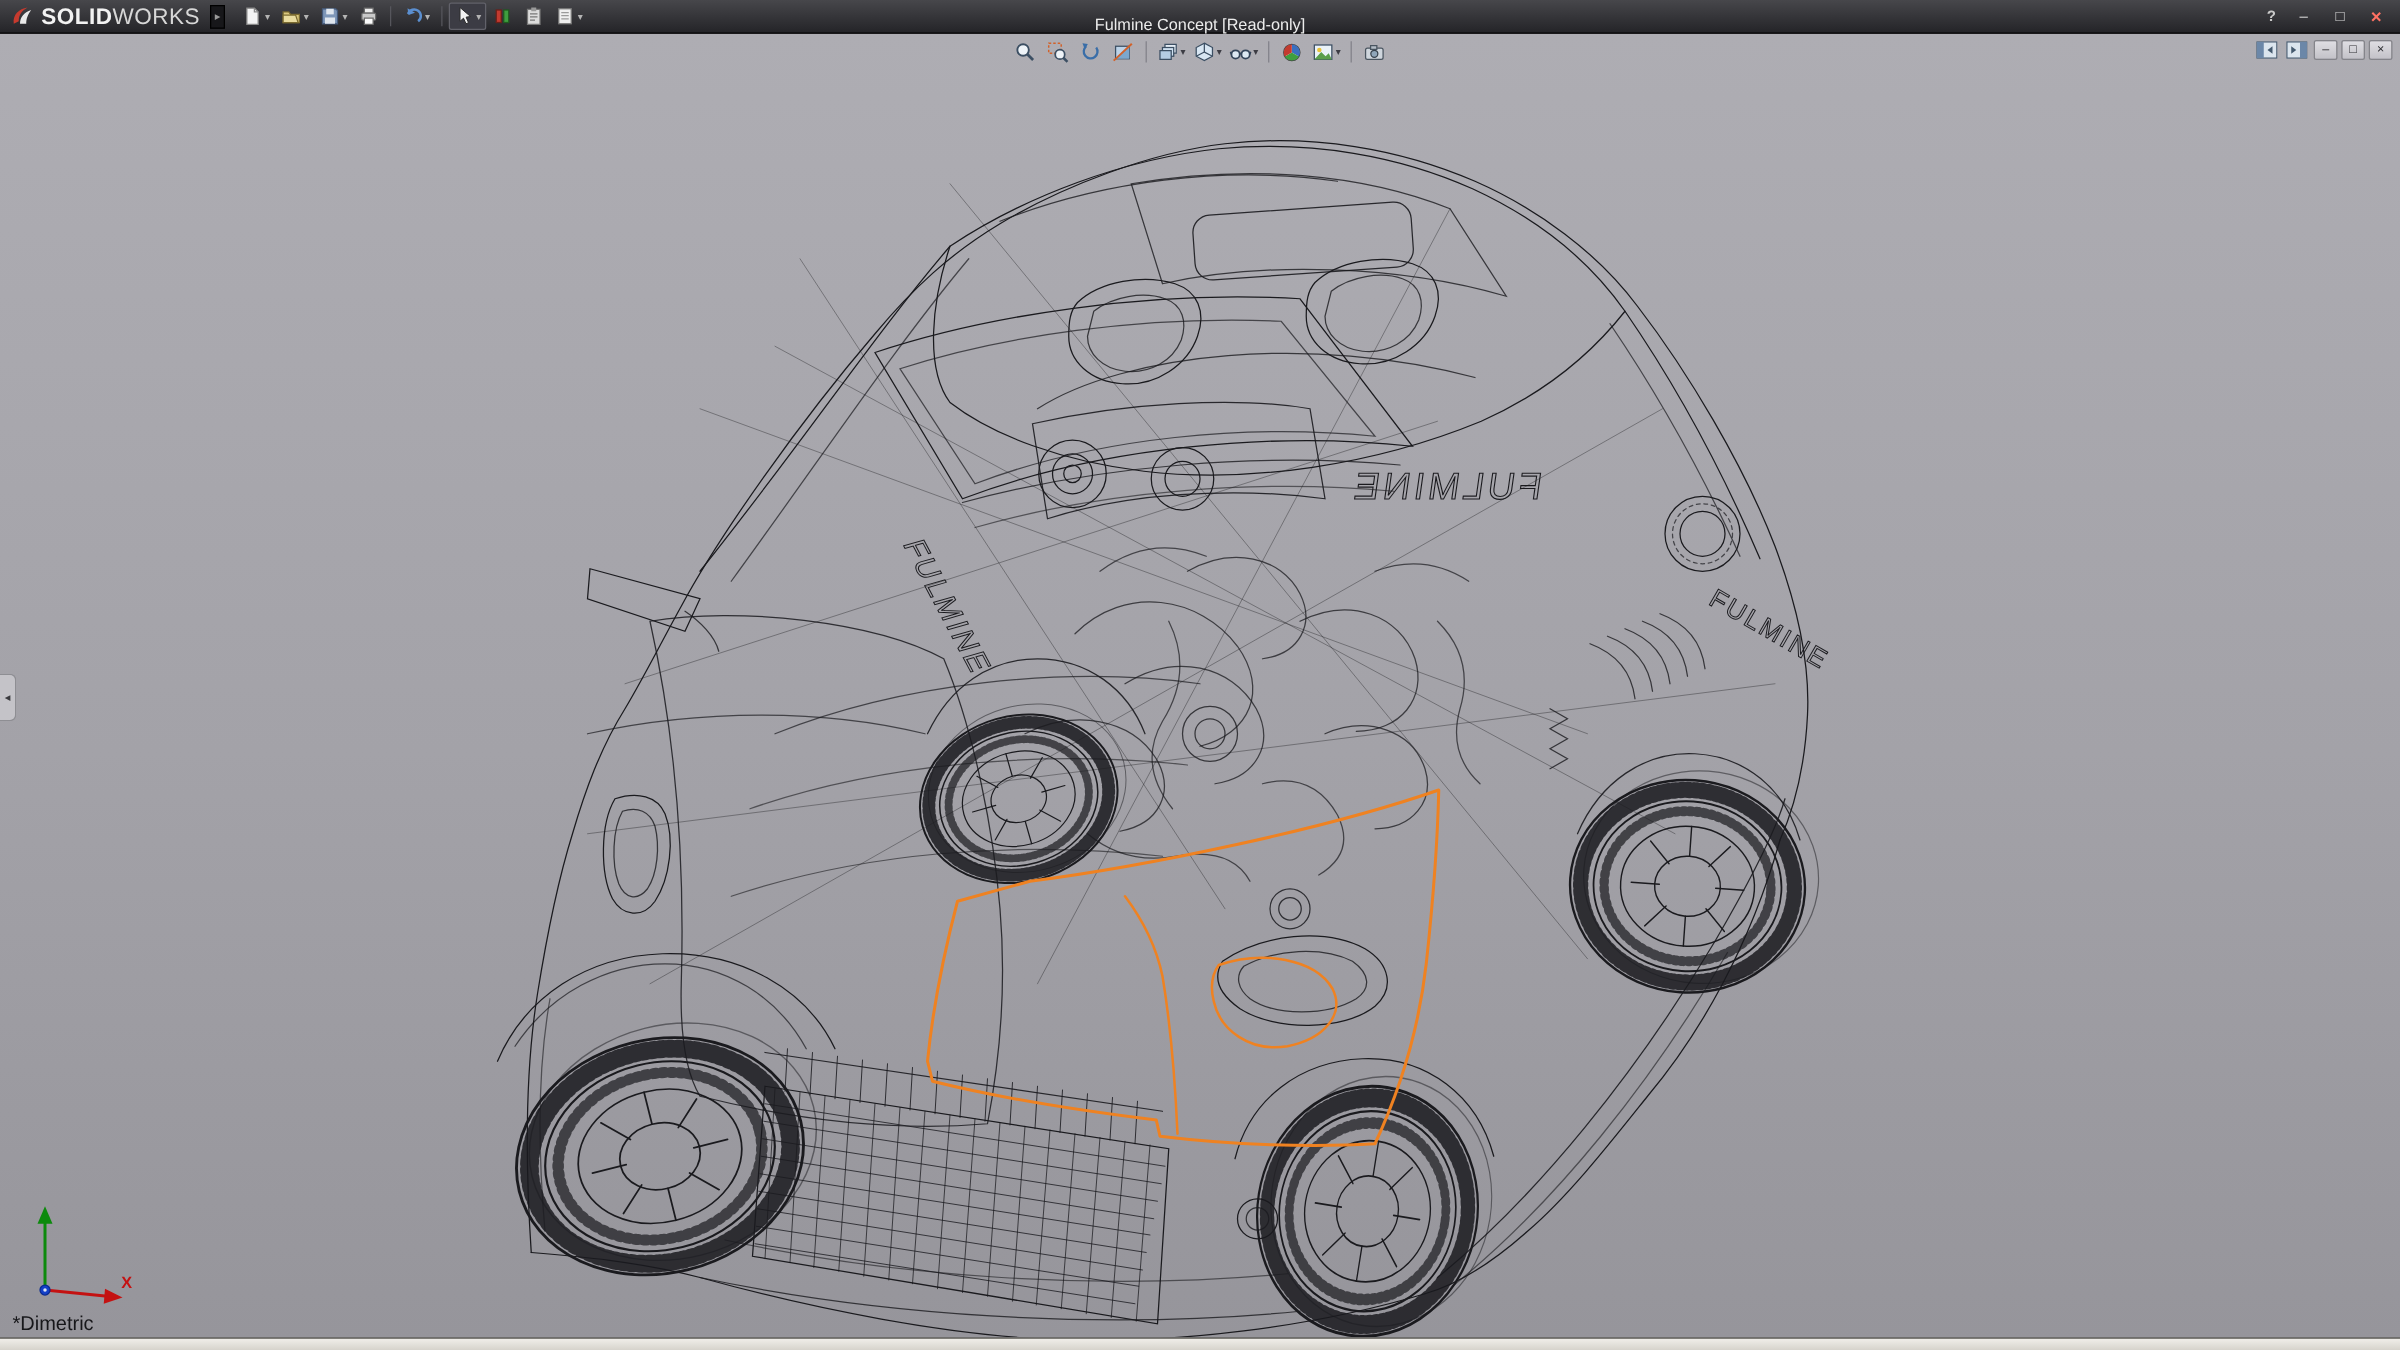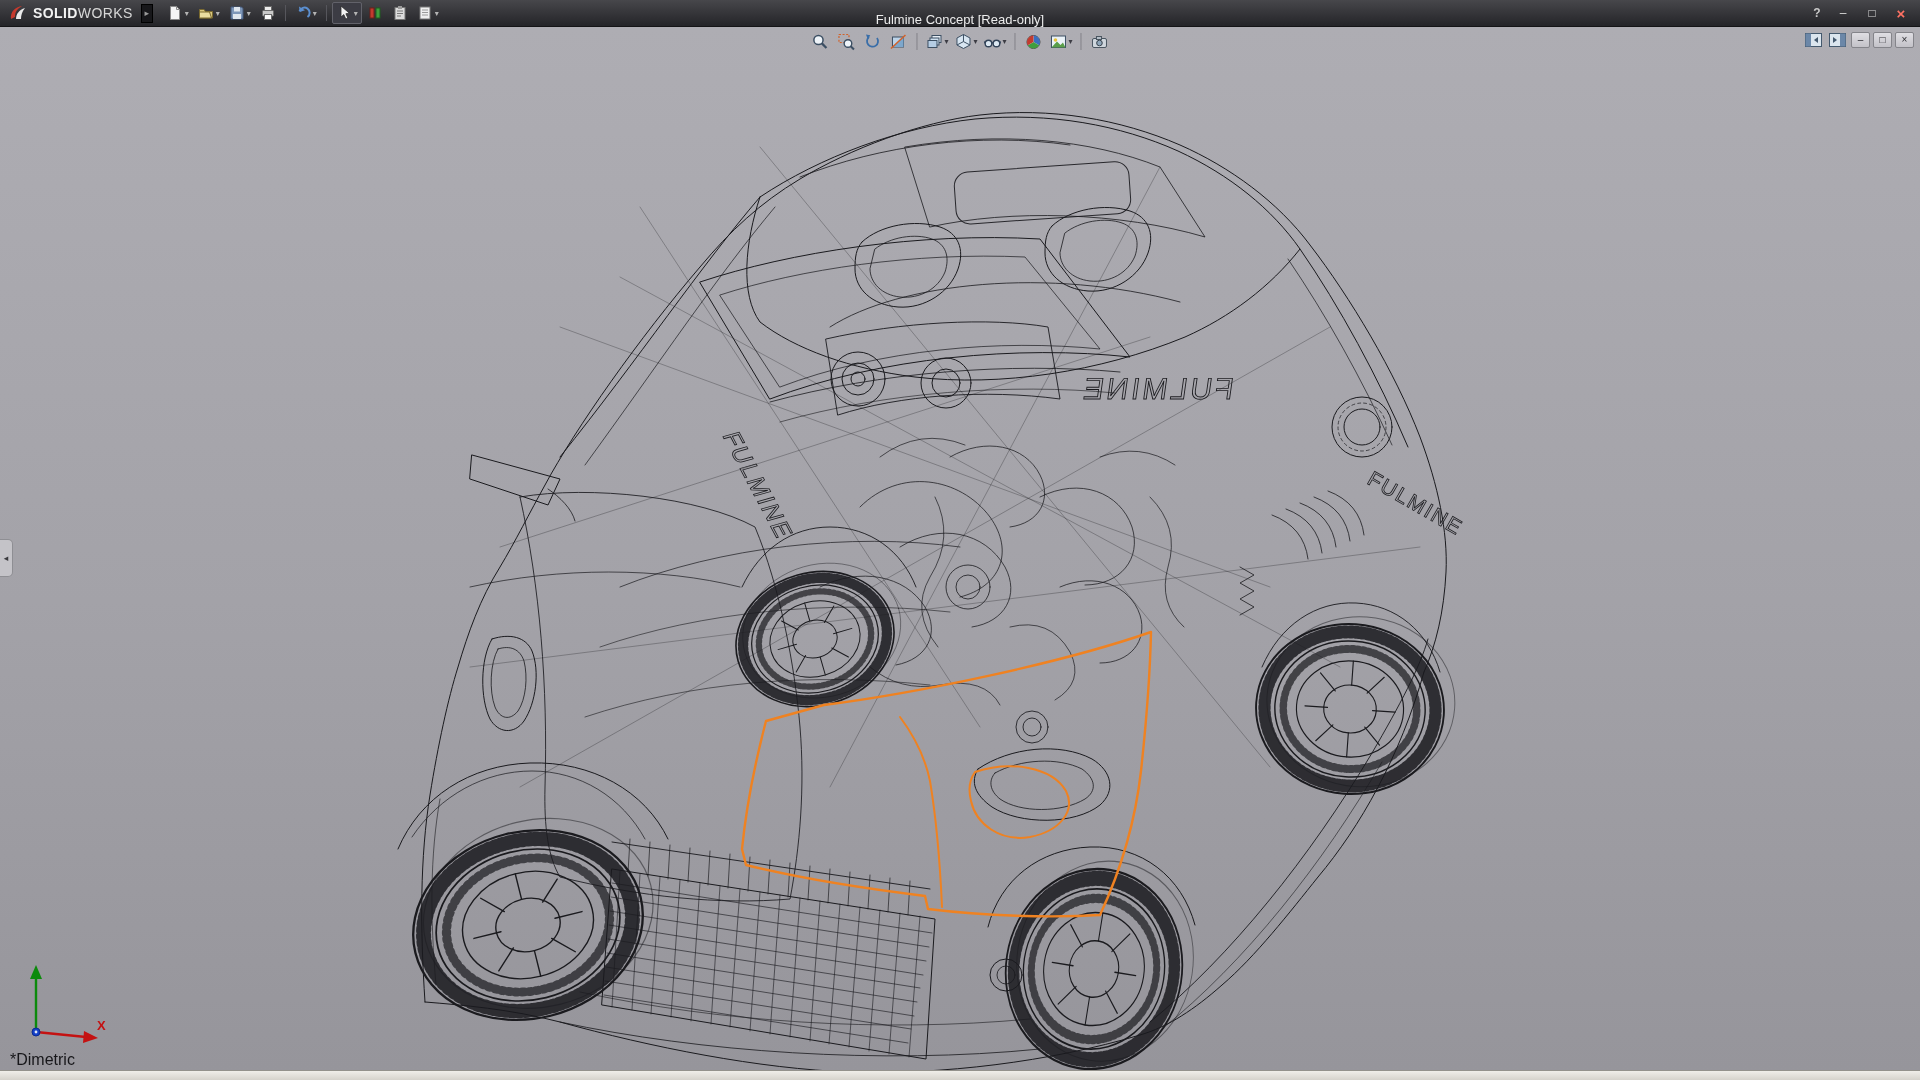--- a/index.html
+++ b/index.html
@@ -12,21 +12,21 @@
   }
 
   
   .titlebar {
     position:absolute; top:0; left:0; right:0; height:27px;
     background: linear-gradient(var(--titlebar-top,#47474b), var(--titlebar-bg,#242428));
     display:flex; align-items:center; color:#e6e6e6; z-index:20;
     border-bottom:1px solid #141416;
   }
   .logo { display:flex; align-items:center; gap:5px; padding:0 8px 0 8px; }
-  .brand { font-size:14px; letter-spacing:.4px; color:#f2f2f2; white-space:nowrap;text-align:right; }
+  .brand { font-size:18px; letter-spacing:.4px; color:#f2f2f2; white-space:nowrap;text-align:right; }
   .brand .bold { font-weight:bold; }
   .brand .light { font-weight:normal; color:#d7d7d7; }
   .menu-expand {
     width:12px; height:19px; background:#17171a; color:#9a9a9a; font-size:9px;
     display:flex; align-items:center; justify-content:center; margin-right:10px;
     border:1px solid #000;
   }
   .tb { display:flex; align-items:center; gap:1px; }
   .tb-btn { display:flex; align-items:center; height:22px; padding:0 3px; border:1px solid transparent; border-radius:2px; }
   .tb-btn.pressed { background:#3c3c44; border-color:#62626a; }

